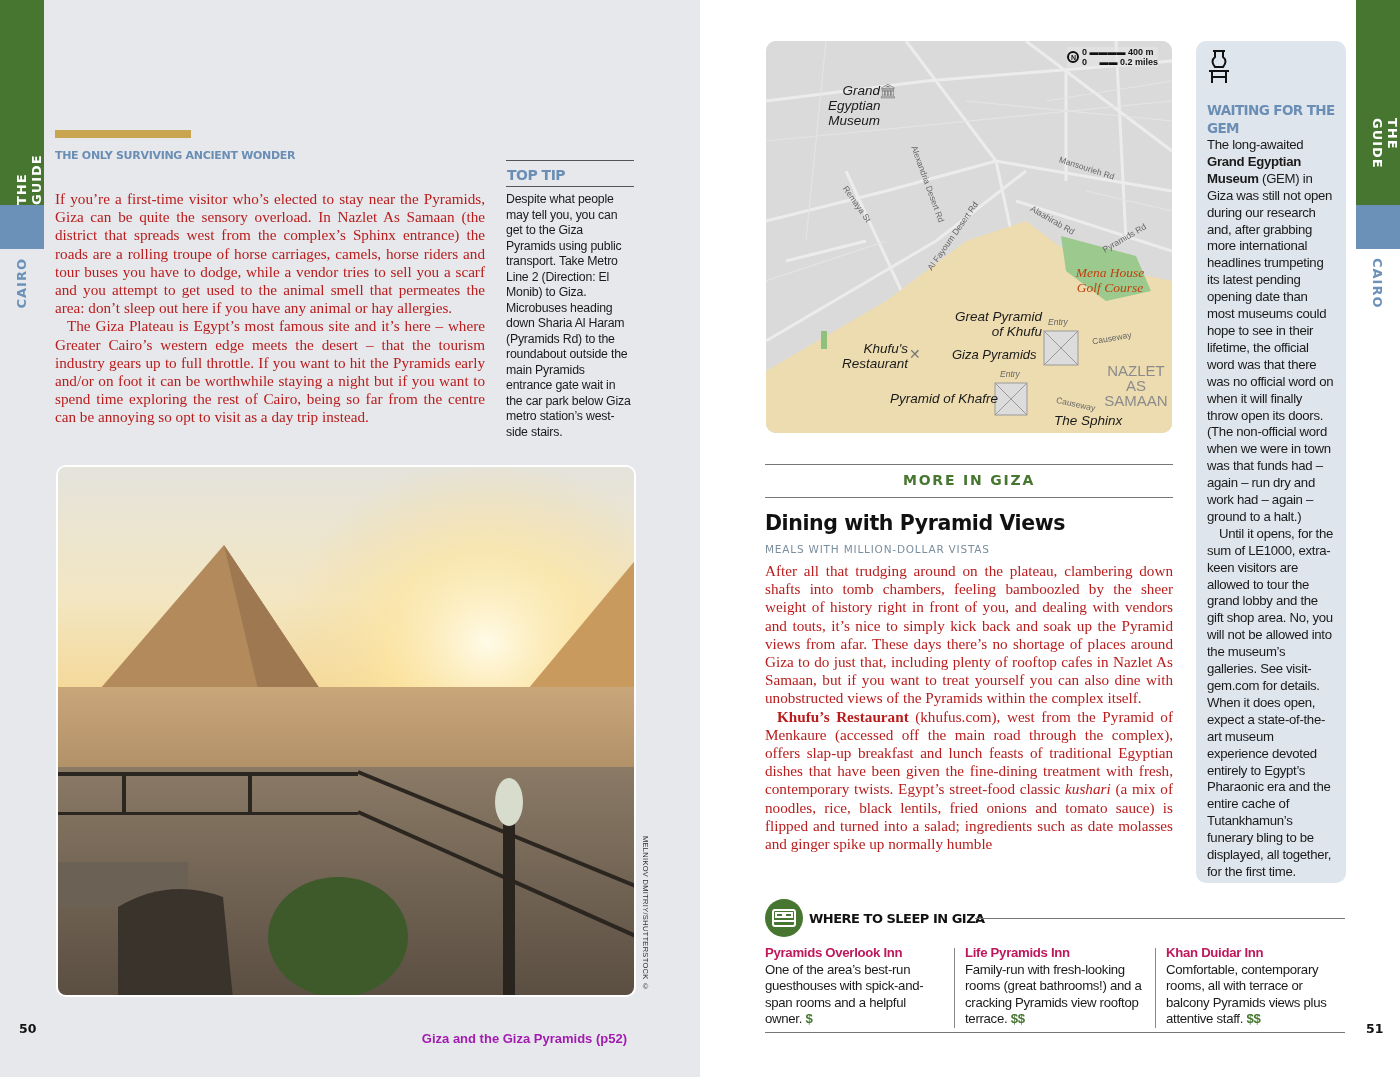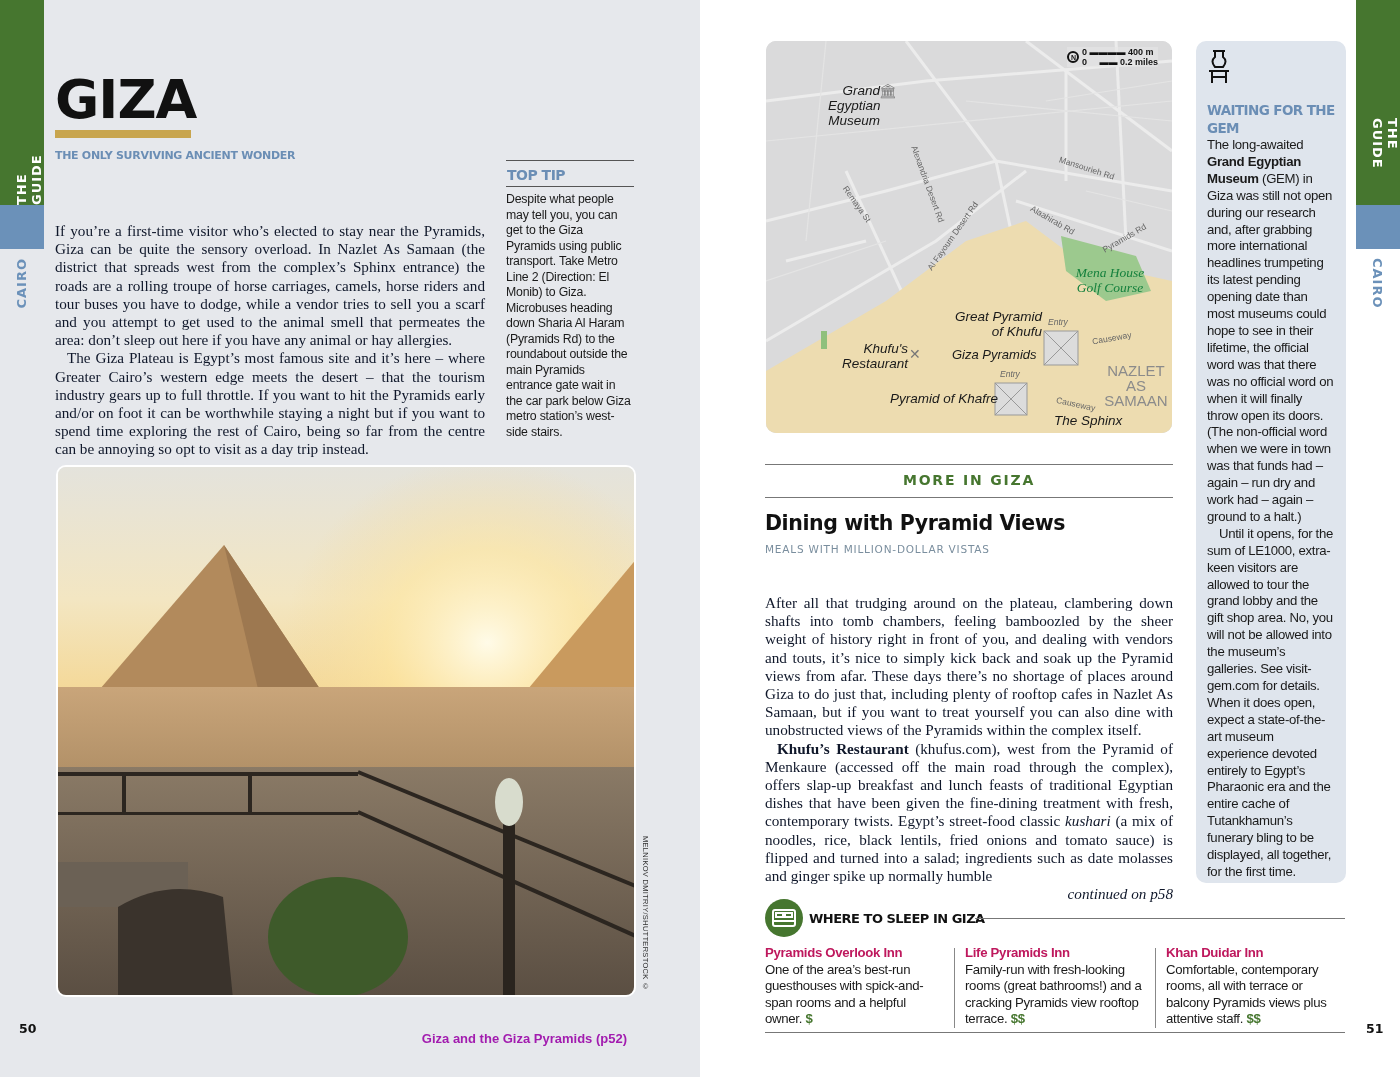--- a/index.html
+++ b/index.html
@@ -15,21 +15,21 @@
   .tab-text { position: absolute; writing-mode: vertical-rl; font-family: "DejaVu Sans", sans-serif; font-weight: bold; font-size: 13px; letter-spacing: 1px; }
   .left-tab .tab-text { transform: rotate(180deg); }
   .tab-guide .tab-text { color: #fff; }
   .cairo-label { color: #6b91b9; }
 
   
   .title { position: absolute; left: 55px; top: 68px; font-family: "DejaVu Sans", sans-serif; font-weight: bold; font-size: 54px; letter-spacing: -1px; color: #111; }
   .title-bar { position: absolute; left: 55px; top: 130px; width: 136px; height: 8px; background: #c8a54e; }
   .subtitle { position: absolute; left: 55px; top: 149px; font-family: "DejaVu Sans", sans-serif; font-weight: bold; font-size: 11px; color: #6b8eb5; letter-spacing: -0.3px; }
 
-  .body-serif { font-family: "Liberation Serif", serif; font-size: 15.2px; line-height: 18.2px; color: #0f172a; text-align: justify; margin-top: 32px; }
+  .body-serif { font-family: "Liberation Serif", serif; font-size: 15.2px; line-height: 18.2px; color: #b91c1c; text-align: justify; }
   .intro { position: absolute; left: 55px; top: 190px; width: 430px; }
   .intro p + p { text-indent: 12px; }
 
   .toptip { position: absolute; left: 506px; top: 160px; width: 128px; }
   .toptip .rule { height: 1px; background: #555; }
   .toptip h4 { font-family: "DejaVu Sans", sans-serif; font-weight: bold; font-size: 14px; color: #6b8eb5; padding: 6px 0 3px 1px; letter-spacing: -0.5px; }
   .toptip .txt { font-family: "Liberation Sans", sans-serif; font-size: 12.3px; line-height: 15.5px; color: #1a1a1a; padding-top: 5px; letter-spacing: -0.2px; }
 
   .photo { position: absolute; left: 56px; top: 465px; width: 580px; height: 532px; border-radius: 10px; overflow: hidden; border: 2px solid #fff; }
   .credit { position: absolute; left: 641px; top: 836px; writing-mode: vertical-rl; font-size: 7.5px; color: #333; letter-spacing: 0.3px; }
@@ -70,21 +70,20 @@
 
 <div class="page-left">
   <div class="left-tab">
     <div class="tab-guide" style="left:0;">
       <span class="tab-text" style="left:14px; top:118px;">THE GUIDE</span>
     </div>
     <div class="tab-cairo-block" style="left:0;"></div>
     <span class="tab-text cairo-label" style="left:14px; top:258px;">CAIRO</span>
   </div>
 
-  <div class="title">GIZA</div>
   <div class="title-bar"></div>
   <div class="subtitle">THE ONLY SURVIVING ANCIENT WONDER</div>
 
   <div class="intro body-serif">
     <p>If you’re a first-time visitor who’s elected to stay near the Pyramids, Giza can be quite the sensory overload. In Nazlet As Samaan (the district that spreads west from the complex’s Sphinx entrance) the roads are a rolling troupe of horse carriages, camels, horse riders and tour buses you have to dodge, while a vendor tries to sell you a scarf and you attempt to get used to the animal smell that permeates the area: don’t sleep out here if you have any animal or hay allergies.</p>
     <p>The Giza Plateau is Egypt’s most famous site and it’s here – where Greater Cairo’s western edge meets the desert – that the tourism industry gears up to full throttle. If you want to hit the Pyramids early and/or on foot it can be worthwhile staying a night but if you want to spend time exploring the rest of Cairo, being so far from the centre can be annoying so opt to visit as a day trip instead.</p>
   </div>
 
   <div class="toptip">
     <div class="rule"></div>
@@ -184,21 +183,21 @@
   </svg>
   <div class="scale">
     <span style="display:inline-block;width:12px;height:12px;border:2px solid #111;border-radius:50%;font-size:7px;text-align:center;line-height:9px;vertical-align:middle;">N</span>
     <span style="display:inline-block;vertical-align:middle;line-height:10px;">
       <span>0</span> ▬▬▬▬ <span>400 m</span><br>
       <span>0</span> &nbsp;&nbsp;&nbsp;&nbsp;▬▬ <span>0.2 miles</span>
     </span>
   </div>
   <div class="map-label" style="left:62px; top:42px; text-align:right; width:52px;">Grand Egyptian Museum</div>
   <span style="position:absolute;left:113px;top:42px;font-size:14px;color:#777;">🏛</span>
-  <div class="map-label" style="left:304px; top:224px; font-family:'Liberation Serif',serif; color:#15803d; width:80px; text-align:center;">Mena House Golf Course</div>
+  <div class="map-label" style="left:304px; top:224px; font-family:'Liberation Serif',serif; color:#c2410c; width:80px; text-align:center;">Mena House Golf Course</div>
   <div class="map-label" style="left:186px; top:268px; width:90px; text-align:right;">Great Pyramid of Khufu</div>
   <div class="map-label" style="left:186px; top:306px; font-weight:normal; font-size:13px;">Giza Pyramids</div>
   <div class="map-label" style="left:76px; top:300px; width:66px; text-align:right;">Khufu's Restaurant</div>
   <span style="position:absolute;left:143px;top:305px;font-size:14px;color:#777;">✕</span>
   <div class="map-label" style="left:124px; top:350px;">Pyramid of Khafre</div>
   <div class="map-label" style="left:288px; top:372px;">The Sphinx</div>
   <div class="map-label" style="left:330px; top:322px; width:80px; font-style:normal; color:#8b8b8b; font-size:15px; text-align:center;">NAZLET AS SAMAAN</div>
   <div class="road" style="left:282px; top:276px; font-style:italic;">Entry</div>
   <div class="road" style="left:234px; top:328px; font-style:italic;">Entry</div>
   <div class="road" style="left:326px; top:292px; transform:rotate(-10deg);">Causeway</div>
@@ -212,21 +211,20 @@
 </div>
 
 <div class="more-rule" style="top:464px;"></div>
 <div class="more-title">MORE IN GIZA</div>
 <div class="more-rule" style="top:497px;"></div>
 <div class="dining-h">Dining with Pyramid Views</div>
 <div class="dining-sub">MEALS WITH MILLION-DOLLAR VISTAS</div>
 <div class="dining-body body-serif">
   <p>After all that trudging around on the plateau, clambering down shafts into tomb chambers, feeling bamboozled by the sheer weight of history right in front of you, and dealing with vendors and touts, it’s nice to simply kick back and soak up the Pyramid views from afar. These days there’s no shortage of places around Giza to do just that, including plenty of rooftop cafes in Nazlet As Samaan, but if you want to treat yourself you can also dine with unobstructed views of the Pyramids within the complex itself.</p>
   <p><b>Khufu’s Restaurant</b><span> (khufus.com), west from the Pyramid of Menkaure (accessed off the main road through the complex), offers slap-up breakfast and lunch feasts of traditional Egyptian dishes that have been given the fine-dining treatment with fresh, contemporary twists. Egypt’s street-food classic </span><i>kushari</i><span> (a mix of noodles, rice, black lentils, fried onions and tomato sauce) is flipped and turned into a salad; ingredients such as date molasses and ginger spike up normally humble</span></p>
-  <p class="continued">continued on p58</p>
 </div>
 
 <div class="sidebar">
   <svg width="24" height="36" viewBox="0 0 24 36">
     <g fill="none" stroke="#111" stroke-width="2">
       <path d="M6 2 H18 M8 2 V8 Q3 12 8 18 H16 Q21 12 16 8 V2"></path>
       <path d="M2 22 H22 M5 22 V34 M19 22 V34 M5 28 H19"></path>
     </g>
   </svg>
   <h4>WAITING FOR THE GEM</h4>

